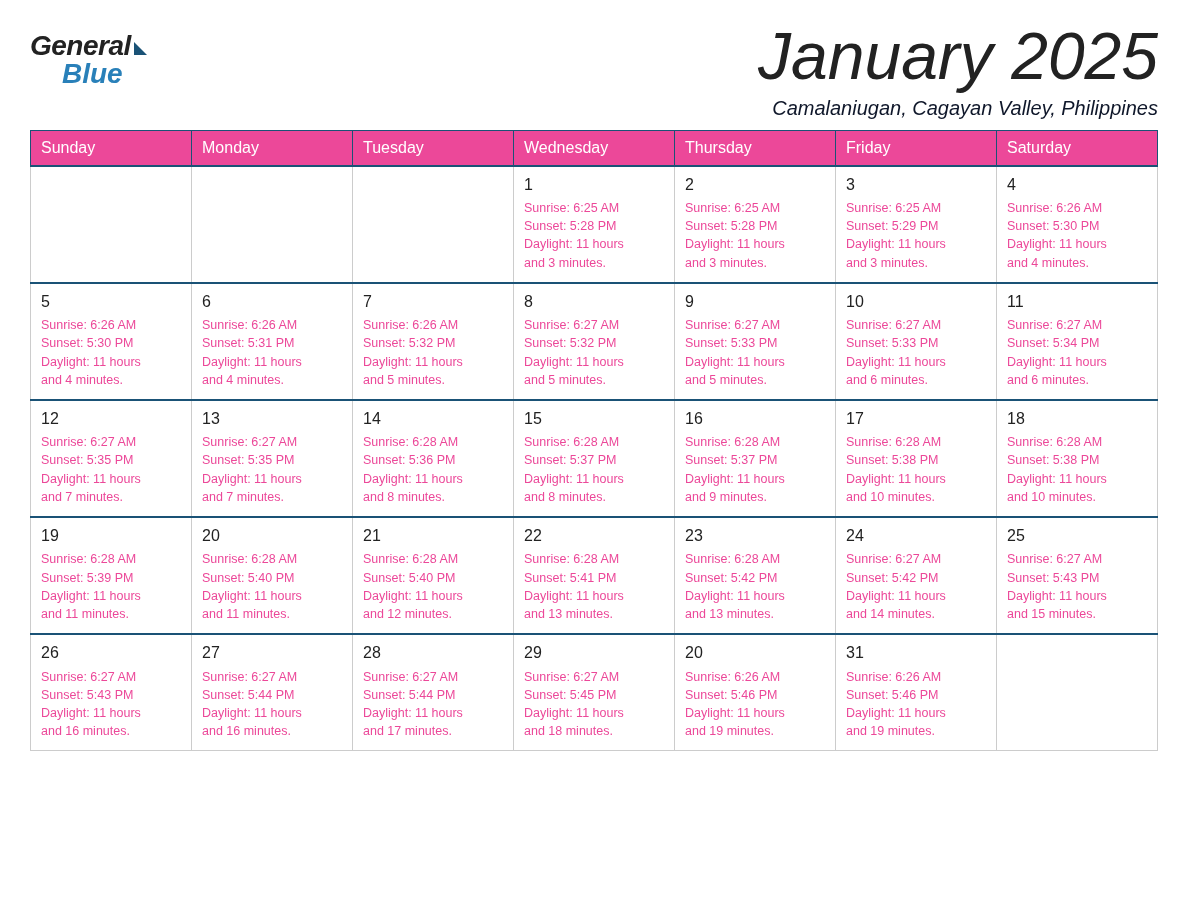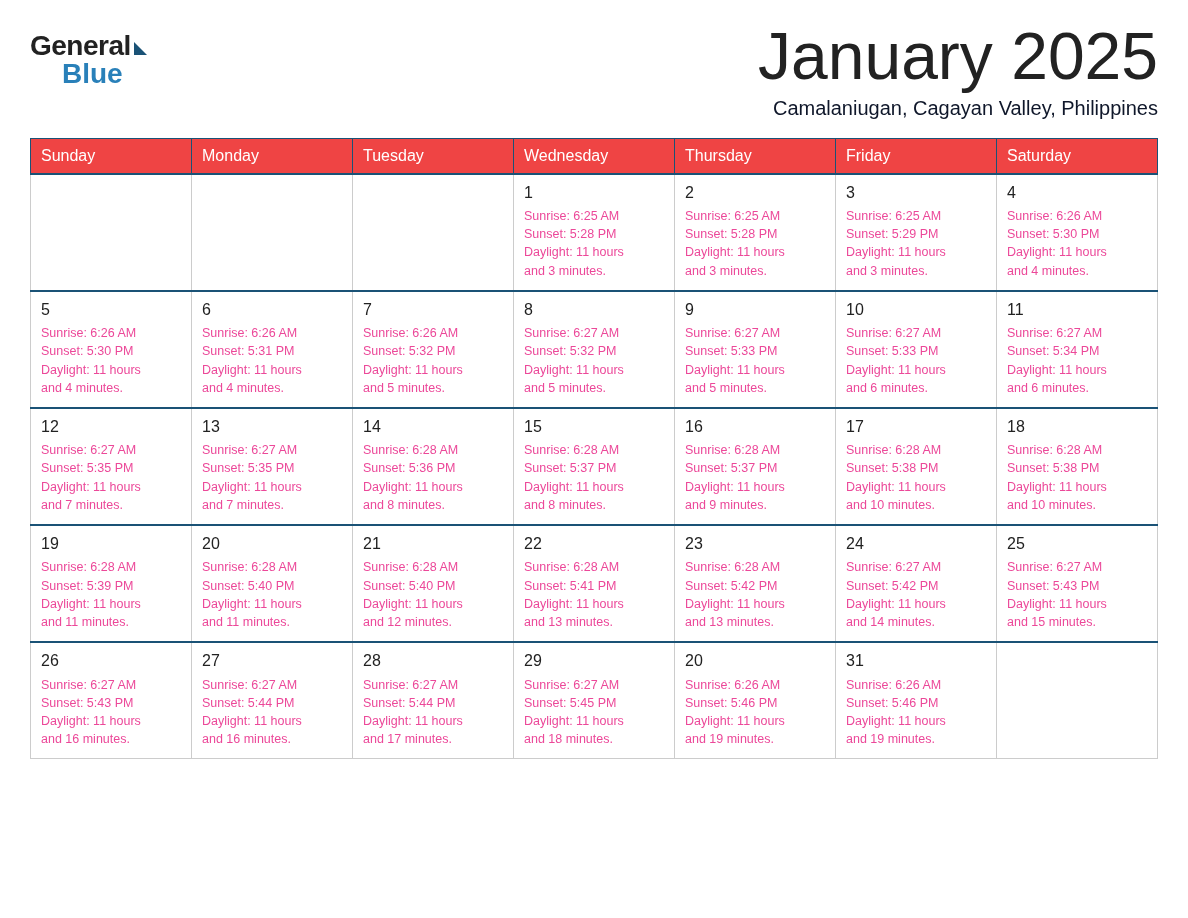--- a/index.html
+++ b/index.html
@@ -8,21 +8,22 @@
       background: #fff;
       color: #222;
       width: 1188px;
       min-height: 918px;
       padding: 20px 30px;
     }
     .header-area {
       display: flex;
       justify-content: space-between;
       align-items: flex-start;
-      margin-bottom: 18px;
+      margin-bottom: 10px;
+      font-style: italic;
     }
     .logo {
       display: flex;
       flex-direction: column;
       align-items: flex-start;
       margin-top: 10px;
     }
     .logo-top {
       display: flex;
       align-items: center;
@@ -61,21 +62,21 @@
       font-size: 20px;
       color: #0f172a;
       margin-top: 4px;
     }
     .calendar-table {
       width: 100%;
       border-collapse: collapse;
       border: 1.5px solid #1a5276;
     }
     .calendar-table th {
-      background-color: #ef4444;
+      background-color: #ec4899;
       color: #fff;
       font-size: 16px;
       font-weight: normal;
       padding: 8px 10px;
       text-align: left;
       border: 1px solid #1a5276;
     }
     .calendar-table td {
       width: 14.28%;
       vertical-align: top;

